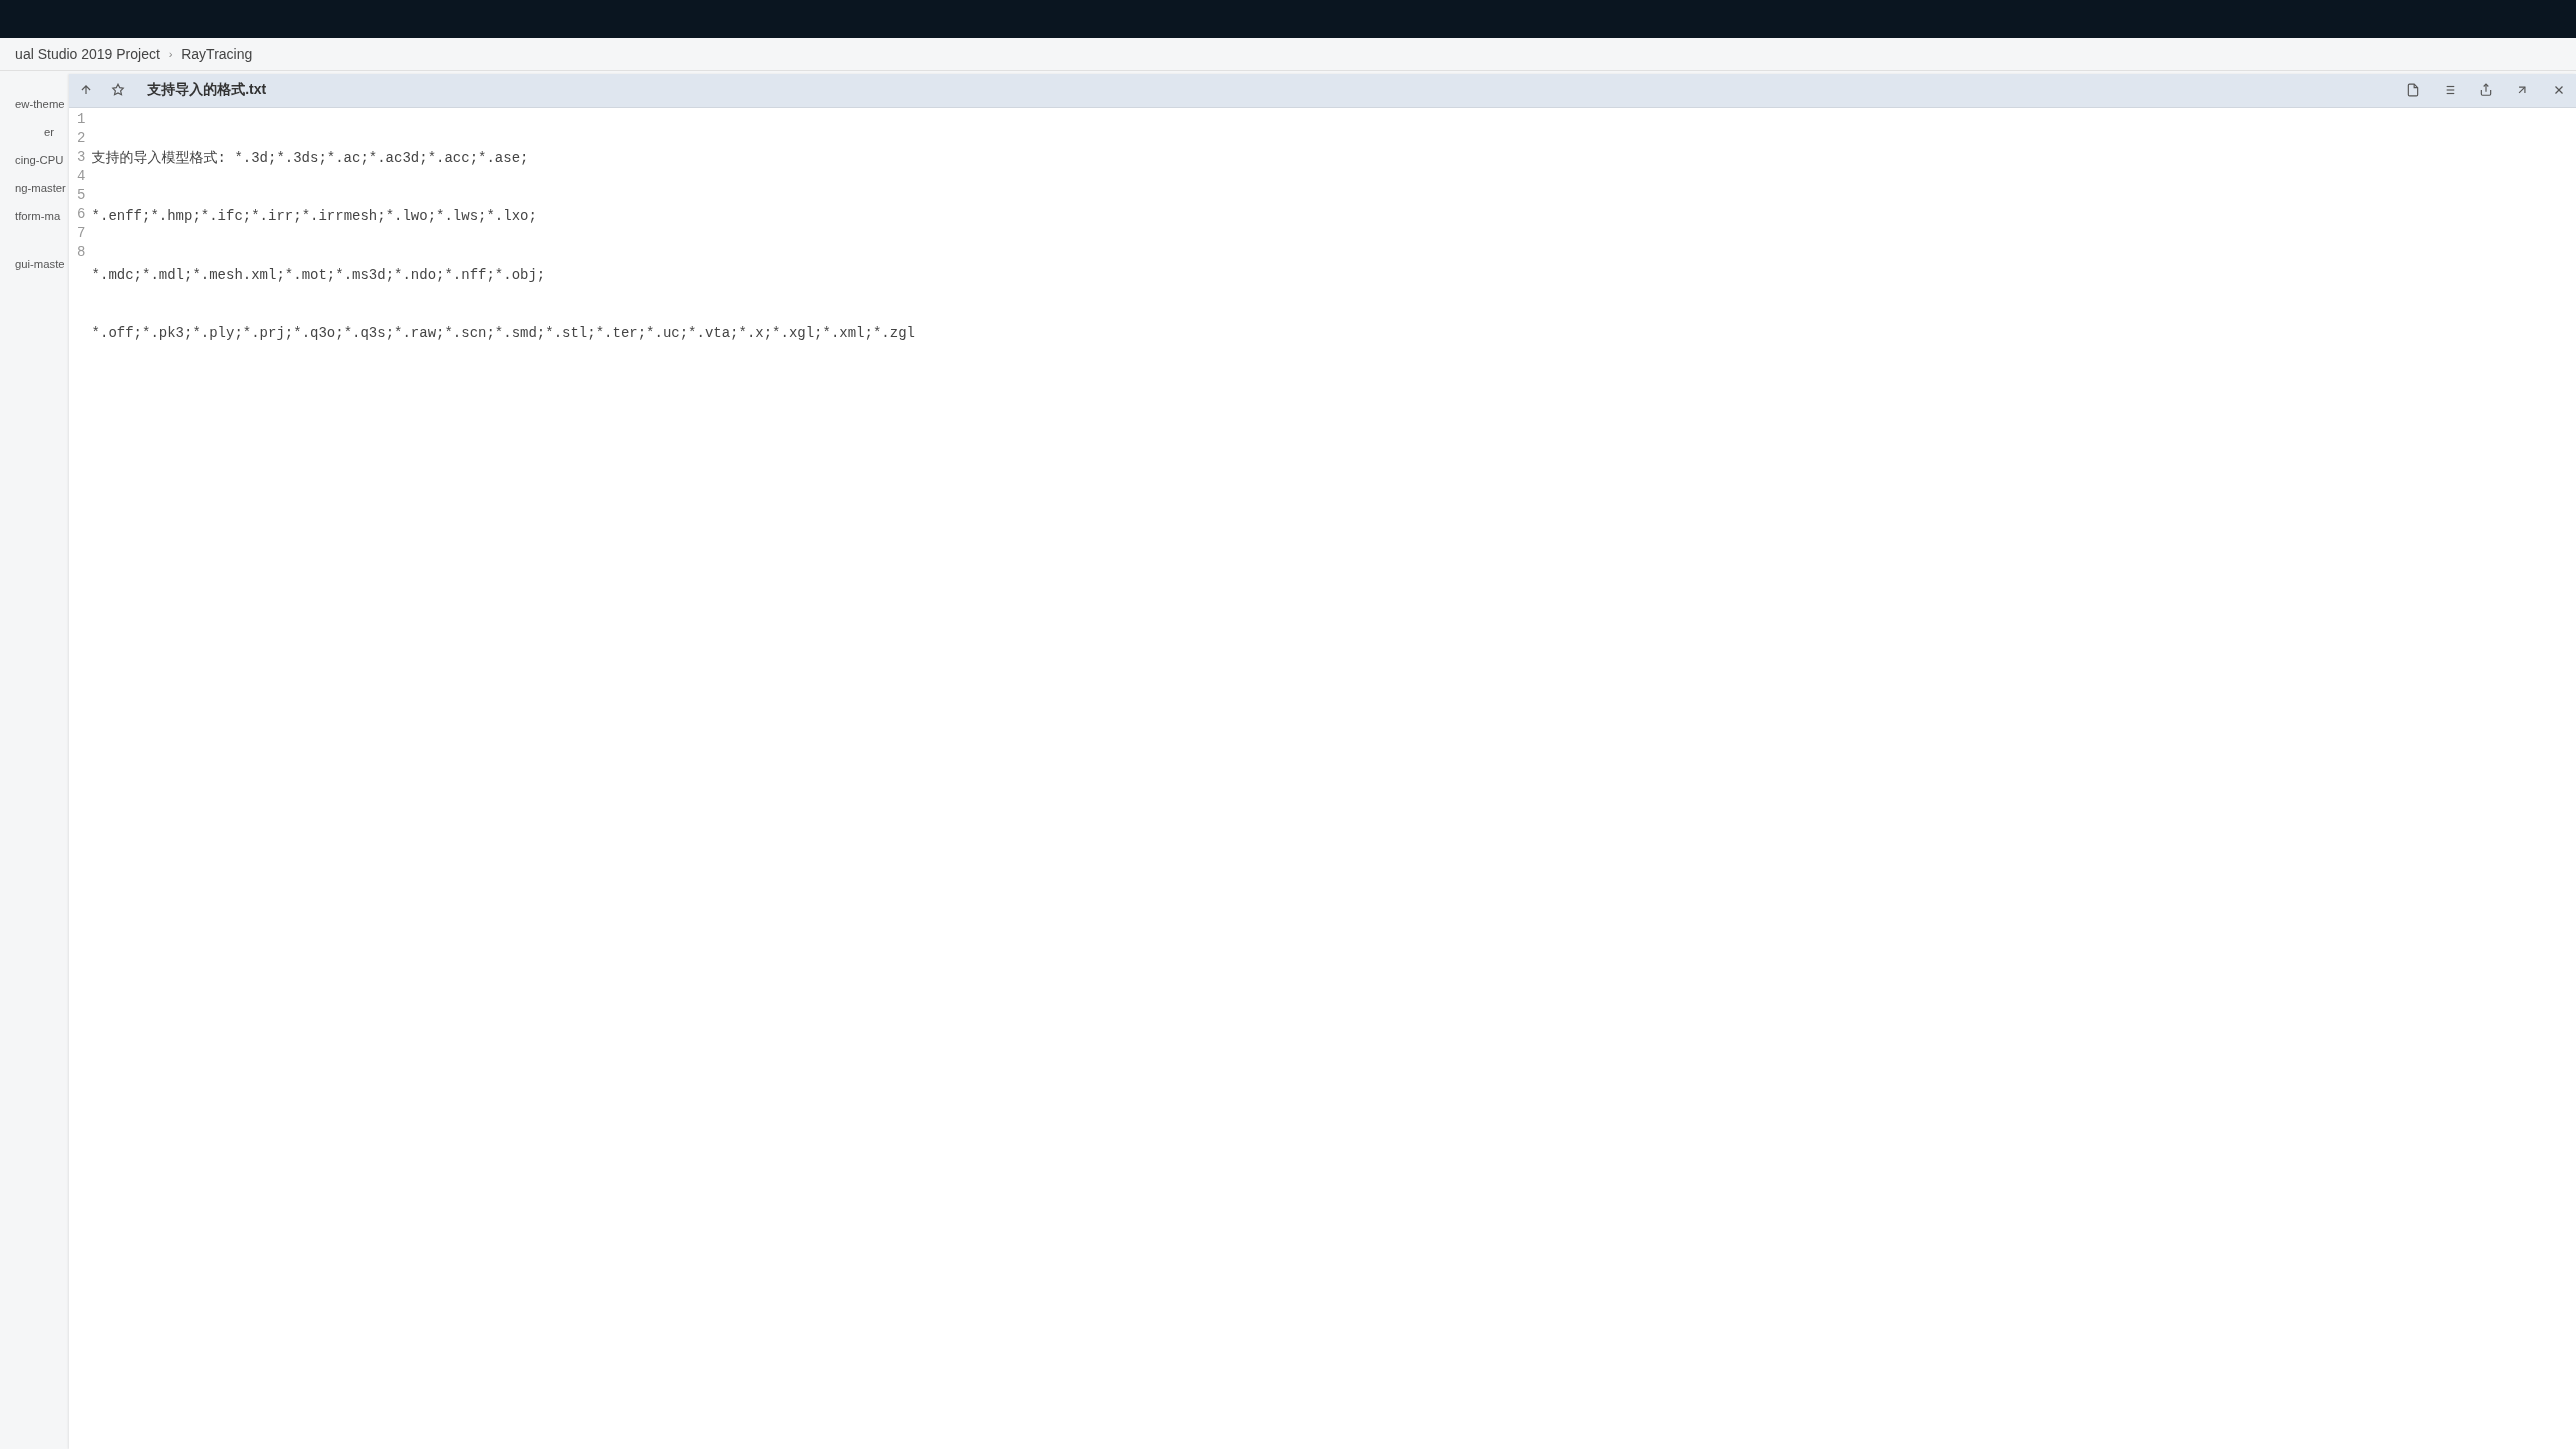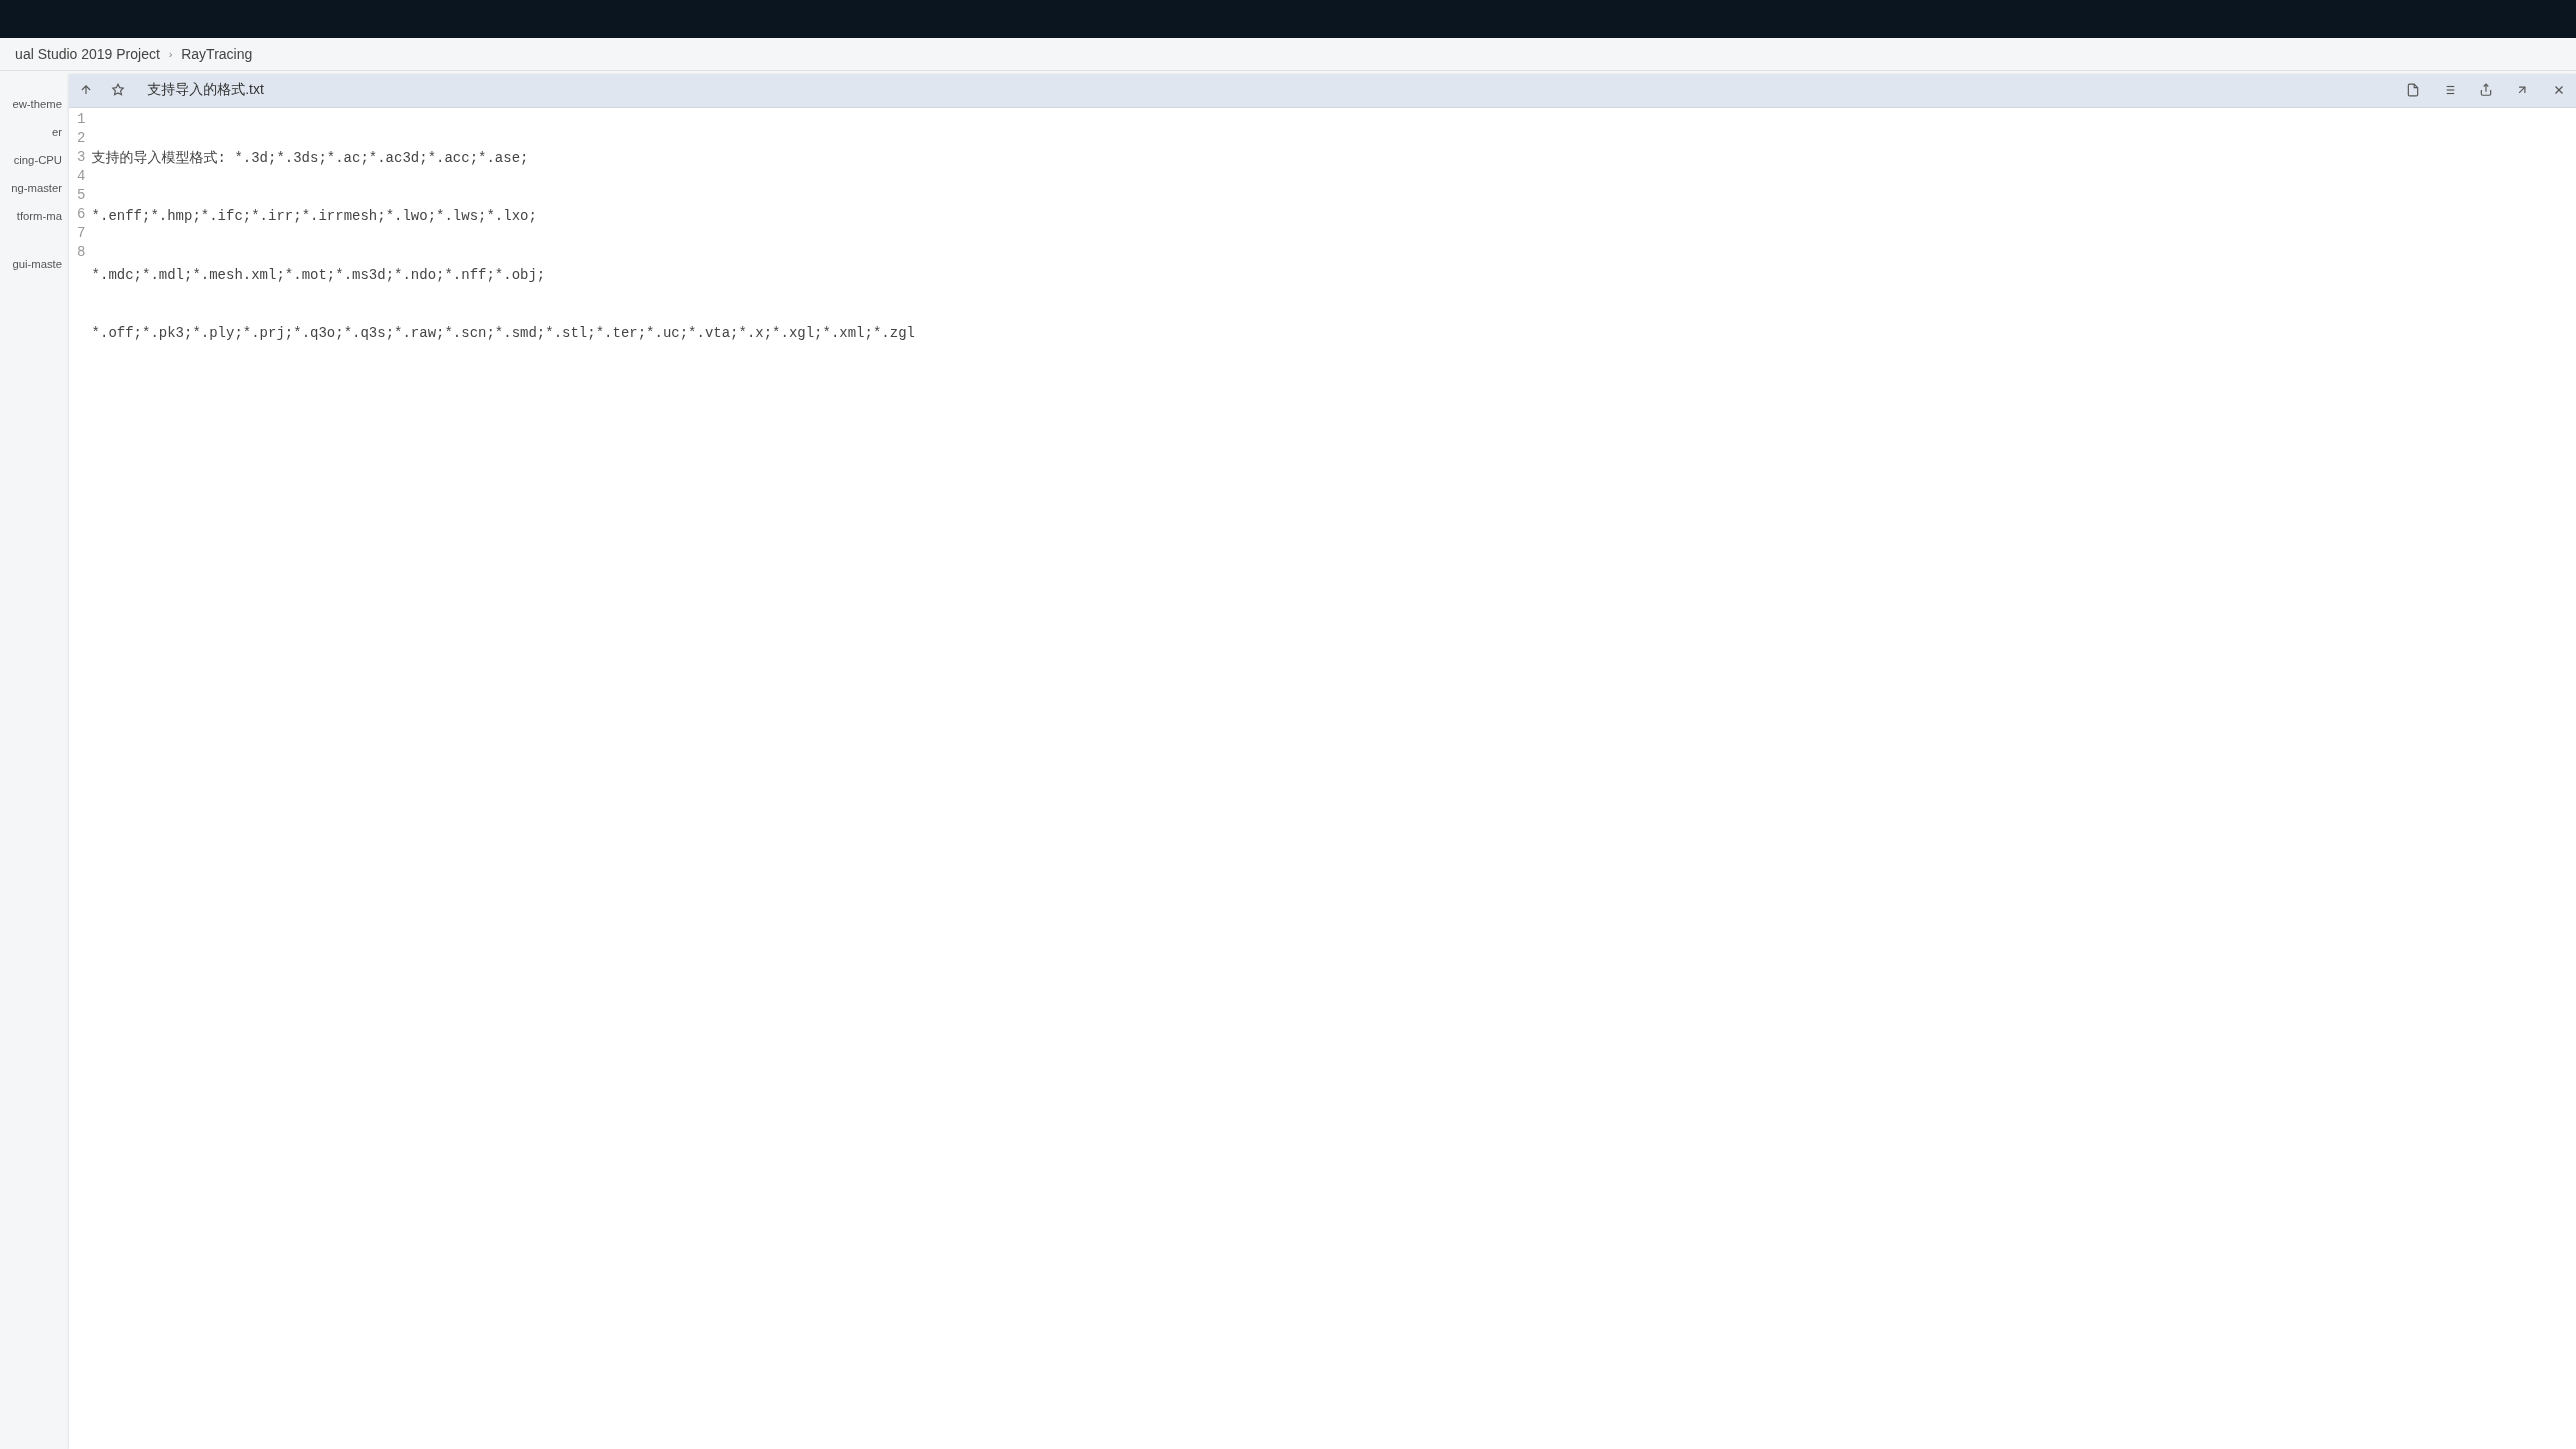--- a/index.html
+++ b/index.html
@@ -44,21 +44,21 @@
       display: flex;
       position: relative;
     }
     .sidebar {
       width: 69px;
       background: #f5f6f7;
       overflow: hidden;
       padding-top: 19px;
     }
     .sidebar-item {
-      padding: 5px 7px;
+      padding: 5px 15px;
       font-size: 11.3px;
       color: #555;
       white-space: nowrap;
       text-align: right;
       line-height: 1.6;
     }
     .preview-pane {
       flex: 1;
       background: #ffffff;
       display: flex;
@@ -93,20 +93,21 @@
       align-items: center;
       justify-content: center;
       color: #555;
       cursor: pointer;
     }
     .icon svg { width: 100%; height: 100%; }
     .file-name {
       font-size: 14px;
       color: #333;
       padding-left: 5px;
+      font-weight: bold;
     }
     .editor {
       flex: 1;
       display: flex;
       font-family: Consolas, "Courier New", monospace;
       font-size: 14px;
       line-height: 1.4;
       color: #444;
       background: #fff;
       padding-top: 2.5px;

